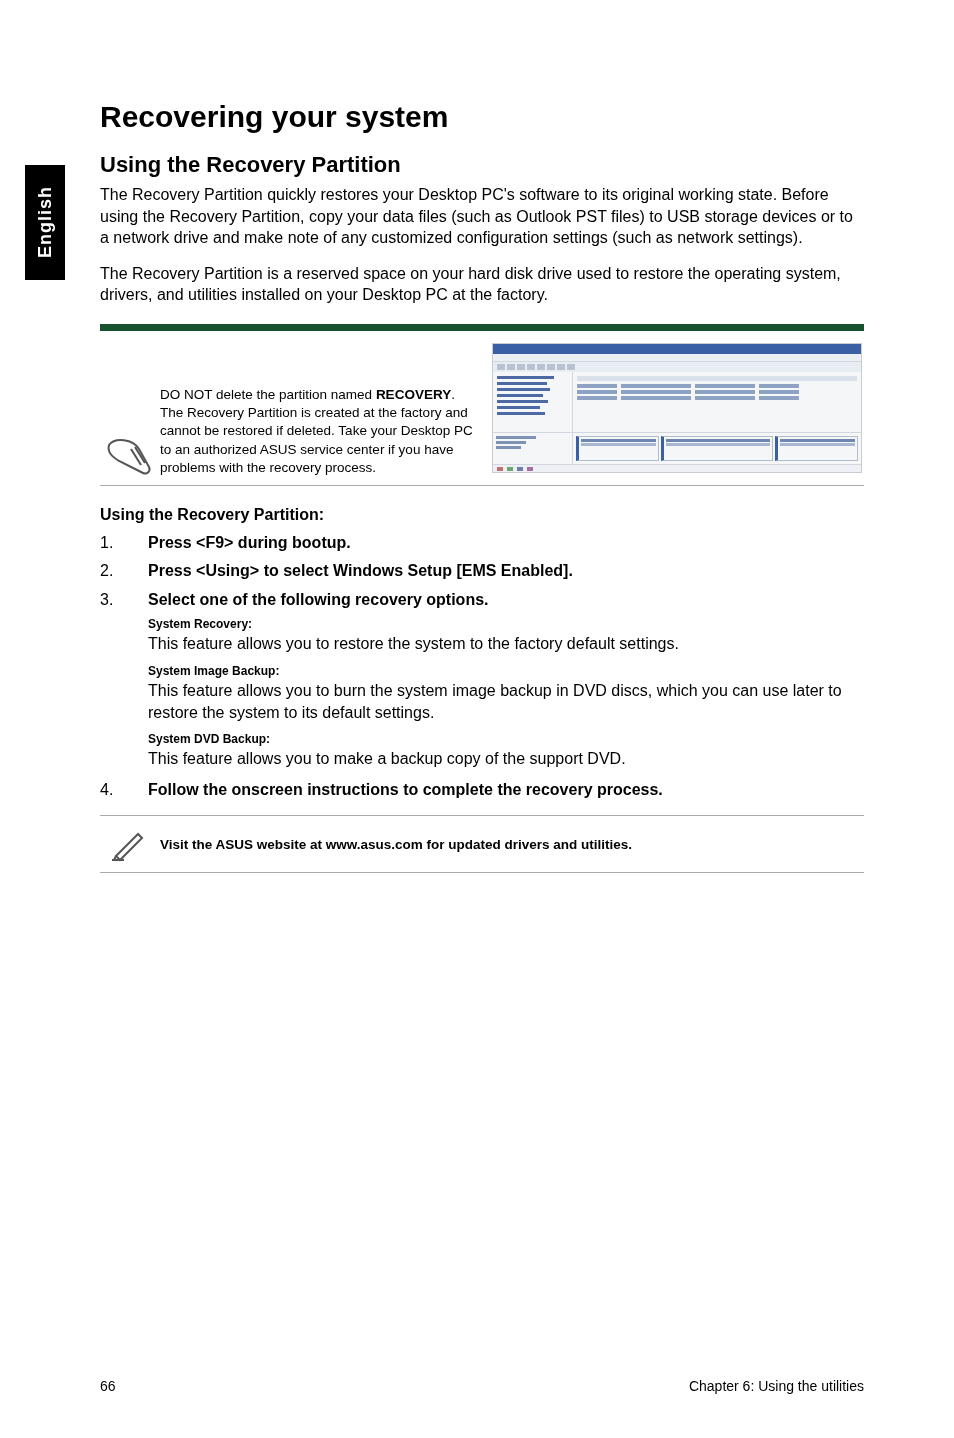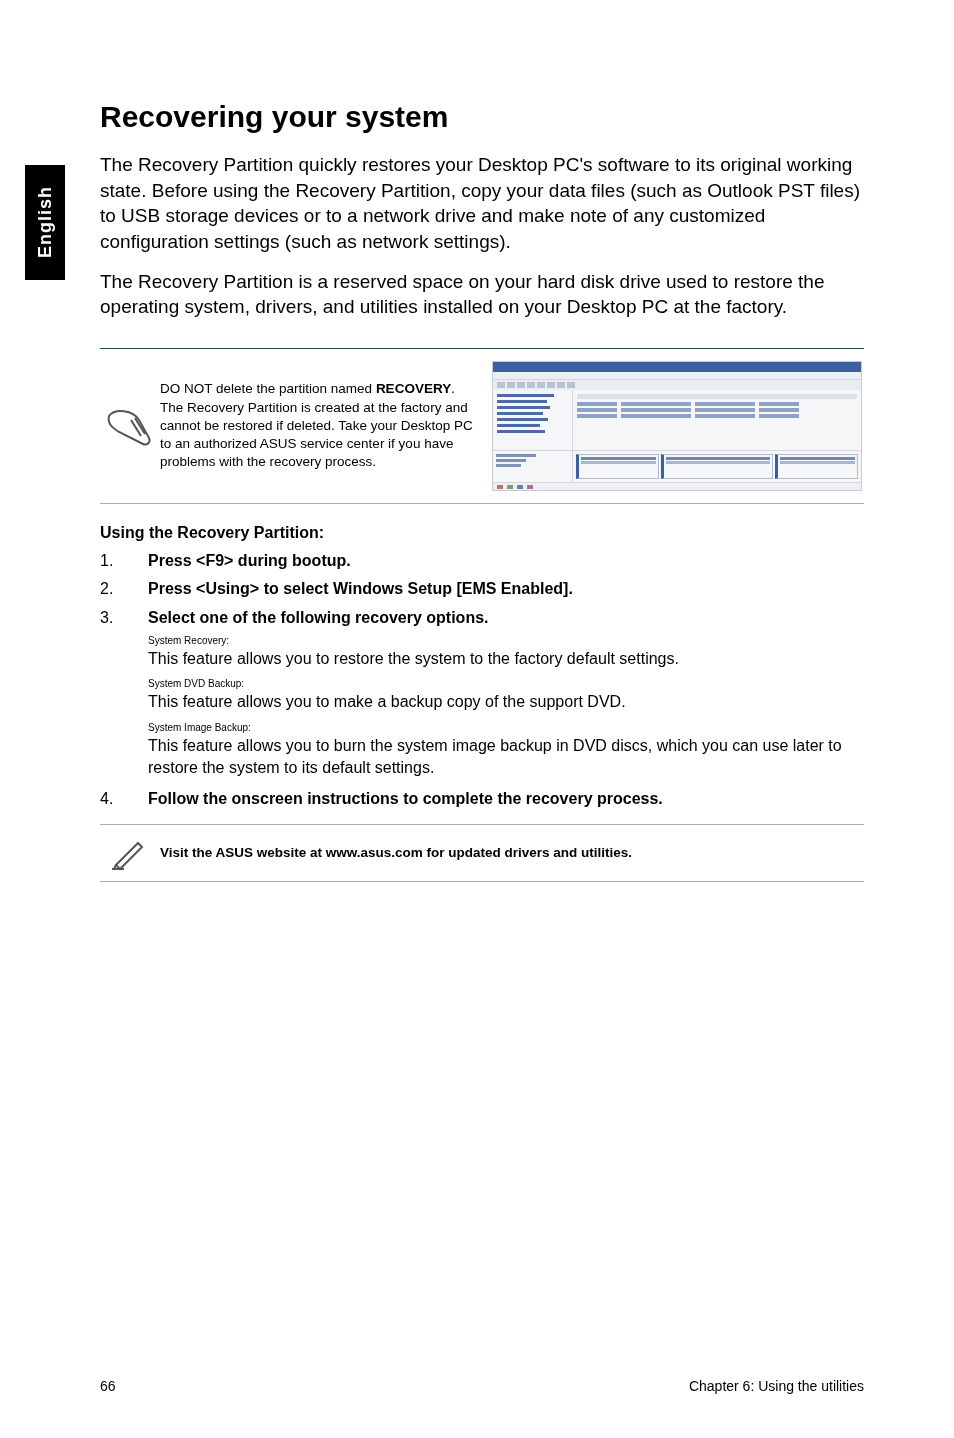--- a/index.html
+++ b/index.html
@@ -2,23 +2,23 @@
 <html><head>
 <meta charset="utf-8">
 <style>
   * { box-sizing: border-box; margin: 0; padding: 0; }
   html, body { width: 954px; height: 1438px; background: #fff; font-family: Arial, Helvetica, sans-serif; color: #000; }
   .page { width: 954px; height: 1438px; position: relative; padding: 100px 90px 40px 100px; }
   .side-tab { position: absolute; top: 165px; left: 25px; width: 40px; height: 115px; background: #000; display: flex; align-items: center; justify-content: center; }
   .side-tab span { color: #fff; font-weight: bold; font-size: 18px; writing-mode: vertical-rl; transform: rotate(180deg); letter-spacing: 1px; font-family: Arial, sans-serif;}
   .h1 { font-size: 30px; font-weight: bold; margin-bottom: 18px; }
   .h2 { font-size: 22px; font-weight: bold; margin-bottom: 6px; }
-  .body-p { font-size: 19px; line-height: 1.35; margin-bottom: 14px; }
+  .body-p { font-size: 16px; line-height: 1.35; margin-bottom: 14px; }
   .h3 { font-size: 17px; font-weight: bold; margin-top: 6px; margin-bottom: 4px; }
-  .note-box { border-top: 1px solid #14532d; border-bottom: 1px solid #aaa; margin: 28px 0 20px 0; padding: 8px 0; display: flex; align-items: center; }
+  .note-box { border-top: 7px solid #14532d; border-bottom: 1px solid #aaa; margin: 18px 0 20px 0; padding: 8px 0; display: flex; align-items: flex-end; }
   .note-icon { width: 60px; flex: 0 0 60px; display: flex; align-items: flex-start; justify-content: center; padding-top: 4px;}
   .note-text-col { flex: 0 0 330px; padding-right: 14px; font-size: 13.5px; line-height: 1.35; }
   .note-img-col { flex: 1; display:flex; align-items:center; justify-content:center; padding: 4px 0;}
   .disk-thumb { width: 370px; height: 130px; background: #f5f6f8; border: 1px solid #c8ccd2; position: relative; }
   .disk-thumb .title-bar { height: 10px; background: #3a5fa3; }
   .disk-thumb .menu-bar { height: 8px; background: #eceff4; border-bottom:1px solid #d2d6de; }
   .disk-thumb .tool-row { height: 10px; background: #e8ecf3; display:flex; gap:2px; padding:2px 4px;}
   .disk-thumb .tool-row div { width:8px; height:6px; background:#b9c2d0; }
   .disk-thumb .body-row { display:flex; height: 60px; }
   .disk-thumb .left-pane { width: 80px; border-right:1px solid #d2d6de; padding:4px; }
@@ -41,21 +41,21 @@
   .disk-thumb .status-bar div:nth-child(3){background:#6f7fa3;}
   .disk-thumb .status-bar div:nth-child(4){background:#a36fa0;}
 
   .list-section { margin-top: 4px; }
   .list-h { font-size: 16px; font-weight: bold; margin: 8px 0 8px 0; }
   .ol { padding-left: 0px; }
   .li { display: flex; font-size: 16px; line-height: 1.4; margin-bottom: 6px; }
   .li .num { width: 48px; flex: 0 0 48px; }
   .li .txt { flex: 1; font-weight: bold; }
   .sub-block { margin-left: 48px; margin-bottom: 8px; }
-  .sub-h { font-size: 10px; font-weight: normal; margin-top: 6px; margin-bottom: 2px; }
+  .sub-h { font-size: 12px; font-weight: bold; margin-top: 6px; margin-bottom: 2px; }
   .sub-p { font-size: 16px; line-height: 1.4; margin-bottom: 6px; }
 
   .tip-box { border-top: 1px solid #aaa; border-bottom: 1px solid #aaa; margin-top: 14px; padding: 10px 0; display: flex; align-items: center; }
   .tip-box .icon-col { width: 60px; flex: 0 0 60px; display:flex; align-items:center; justify-content:center; }
   .tip-box .txt { font-size: 13.5px; font-weight: bold; }
 
   .footer { position: absolute; left: 100px; right: 90px; bottom: 44px; display: flex; justify-content: space-between; font-size: 14px; border-top: 1px solid transparent; }
   .page-num { }
   .chapter { }
 
@@ -65,20 +65,21 @@
 <body>
 
 <div class="page">
 
   <div class="side-tab">
     <span>English</span>
   </div>
 
   <div class="h1">Recovering your system</div>
 
+  <div class="h2">Using the Recovery Partition</div>
 
   <p class="body-p">The Recovery Partition quickly restores your Desktop PC's software to its original working state. Before using the Recovery Partition, copy your data files (such as Outlook PST files) to USB storage devices or to a network drive and make note of any customized configuration settings (such as network settings).</p>
 
 
   <p class="body-p">The Recovery Partition is a reserved space on your hard disk drive used to restore the operating system, drivers, and utilities installed on your Desktop PC at the factory.</p>
 
   <div class="note-box">
     <div class="note-icon">
       <svg width="50" height="40" viewBox="0 0 50 40">
         <path d="M4 8 C10 0, 28 2, 34 12 L44 30 C46 34, 42 38, 38 36 L14 24 C8 20, 2 16, 4 8 Z" fill="none" stroke="#555" stroke-width="2"></path>
@@ -189,27 +190,27 @@
         <div class="num">3.</div>
         <div class="txt">Select one of the following recovery options.</div>
       </div>
 
       <div class="sub-block">
         <div class="sub-h">System Recovery:</div>
         <div class="sub-p">This feature allows you to restore the system to the factory default settings.</div>
       </div>
 
       <div class="sub-block">
+        <div class="sub-h">System Image Backup:</div>
+        <div class="sub-p">This feature allows you to burn the system image backup in DVD discs, which you can use later to restore the system to its default settings.</div>
+      </div>
+
+      <div class="sub-block">
         <div class="sub-h">System DVD Backup:</div>
         <div class="sub-p">This feature allows you to make a backup copy of the support DVD.</div>
-      </div>
-
-      <div class="sub-block">
-        <div class="sub-h">System Image Backup:</div>
-        <div class="sub-p">This feature allows you to burn the system image backup in DVD discs, which you can use later to restore the system to its default settings.</div>
       </div>
 
       <div class="li">
         <div class="num">4.</div>
         <div class="txt">Follow the onscreen instructions to complete the recovery process.</div>
       </div>
 
     </div>
   </div>
 

